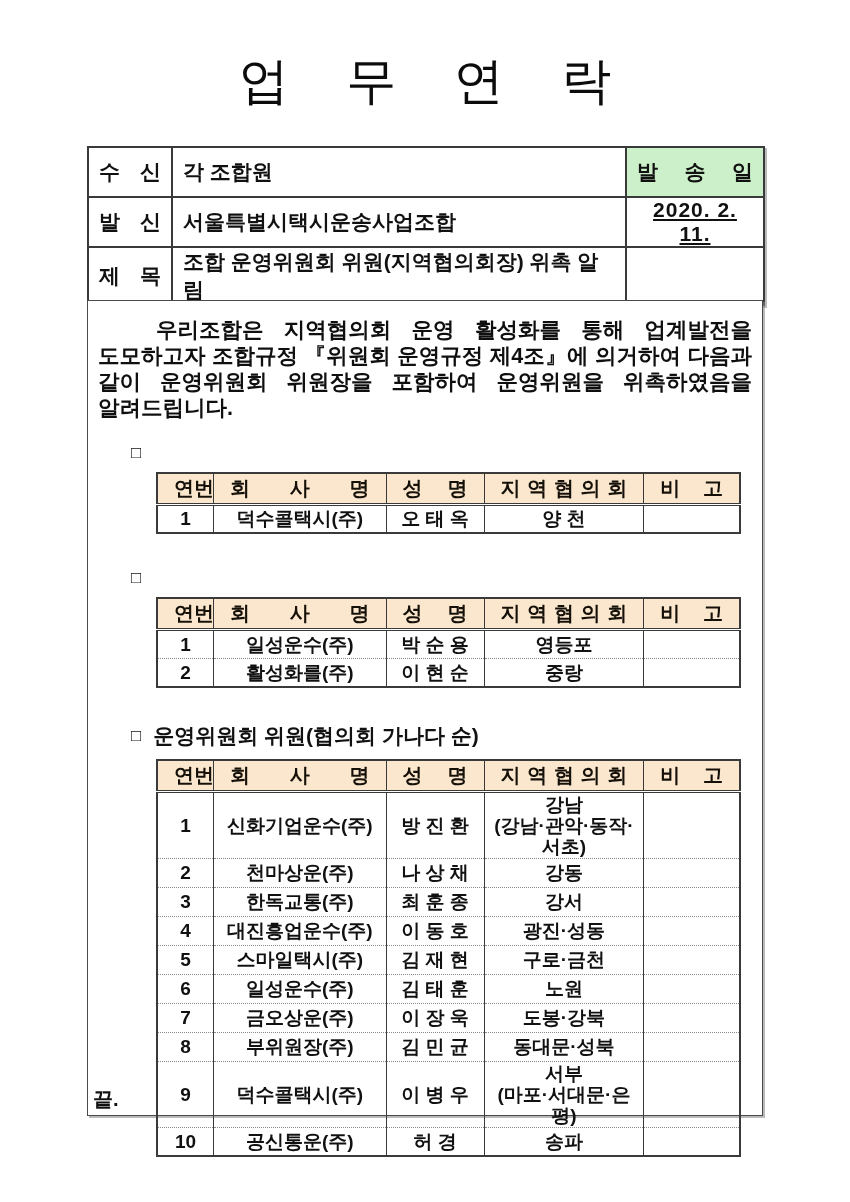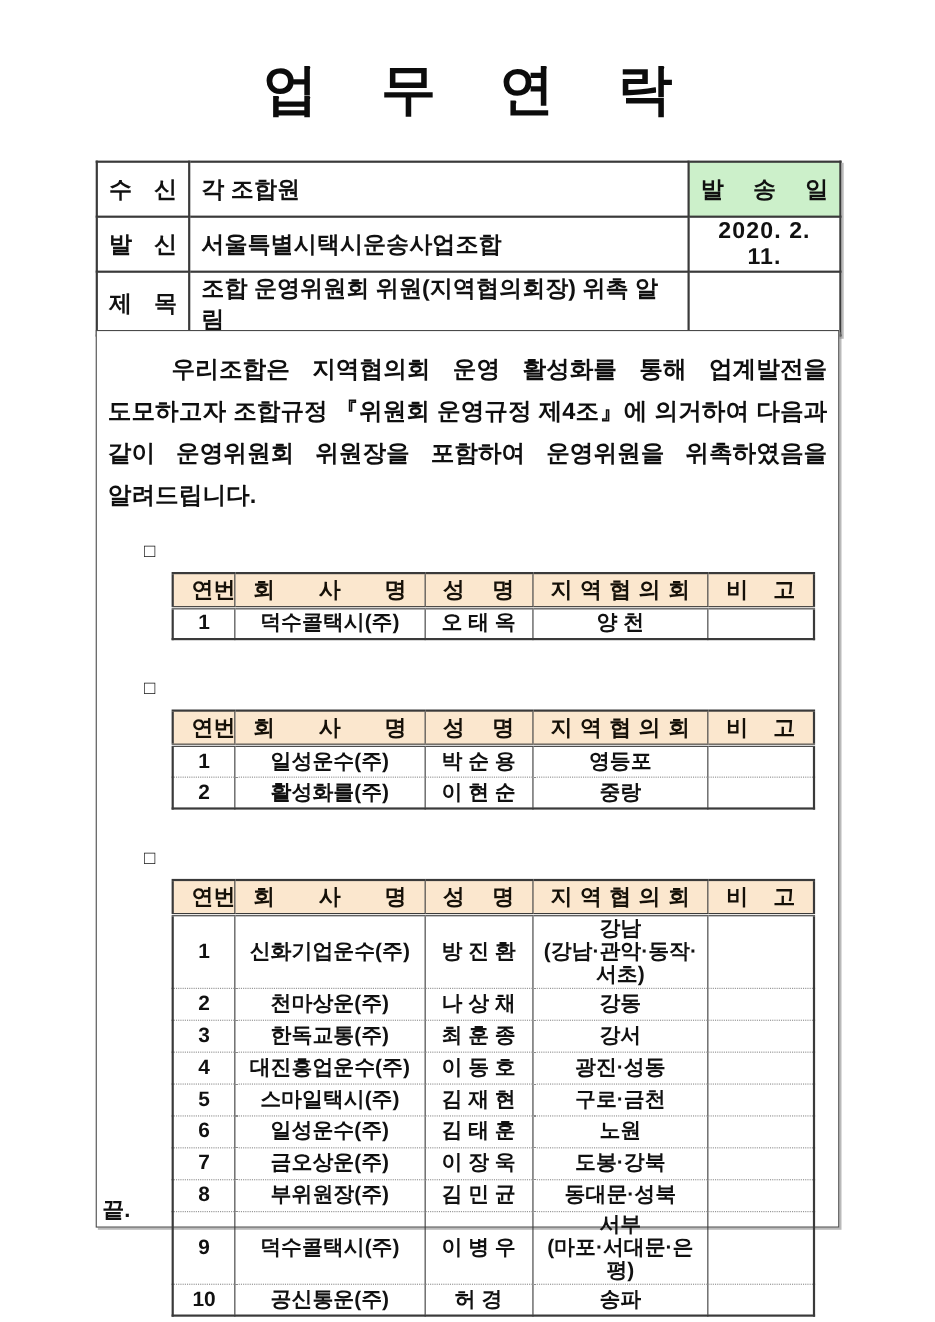--- a/index.html
+++ b/index.html
@@ -11,21 +11,21 @@
     font-family:"Liberation Sans","DejaVu Sans",sans-serif;
     color:#111;
     overflow:hidden;
   }
 
   
   .doc-title {
     position:absolute; top:48px; left:0; right:0;
     text-align:center;
     font-family:"Liberation Serif","DejaVu Serif",serif;
-    font-size:50px; font-weight:700;
+    font-size:50px; font-weight:400;
     letter-spacing:0.45em; text-indent:0.45em;
     color:#0c0c0c;
   }
 
   
   .header-table {
     position:absolute; top:146px; left:87px;
     width:676px;
     border-collapse:collapse;
     table-layout:fixed;
@@ -37,37 +37,37 @@
     padding:0 10px;
     background:#fff;
   }
   .header-table tr:nth-child(1) td { height:50px; }
   .header-table tr:nth-child(2) td { height:49px; }
   .header-table tr:nth-child(3) td { height:50px; }
   .htl { width:84px; }
   .htv { width:454px;margin-left:40px; }
   .htd { width:138px; text-align:center; }
   .green-cell { background:var(--green,#ccf0ca) !important; }
-  .date-value { font-size:20px; letter-spacing:1px; }
+  .date-value { font-size:20px; letter-spacing:1px;text-decoration:underline; }
 
   
   .jchars { display:flex; justify-content:space-between; align-items:center; width:100%; }
 
   
   .body-box {
     position:absolute; top:300px; left:87px;
     width:676px; height:816px;
     border:1px solid #4a4a4a;
     box-shadow:2px 2px 0 rgba(130,130,130,.55);
     background:#fff;
   }
   .paragraph {
     margin:16px 10px 0 10px;
     font-size:21.5px; font-weight:600;
-    line-height:38px;
+    line-height:26px;
     text-align:justify;
     text-indent:58px;
     word-break:keep-all;
     color:#0f0f0f;
   }
 
   .section { margin-top:34px; }
   .section.first { margin-top:22px; }
   .section-title-row {
     display:flex; align-items:center;
@@ -288,20 +288,21 @@
                 <td>중랑</td>
                 <td></td>
               </tr>
             </tbody>
     </table>
   </div>
 
   <div class="section">
     <div class="section-title-row">
       <span class="bullet">□</span>
+      <span>운영위원회 위원(협의회 가나다 순)</span>
     </div>
     <table class="member-table">
       <colgroup>
         <col class="col-no">
               <col class="col-company">
               <col class="col-name">
         <col class="col-region">
               <col class="col-note">
       </colgroup>
       <thead>

